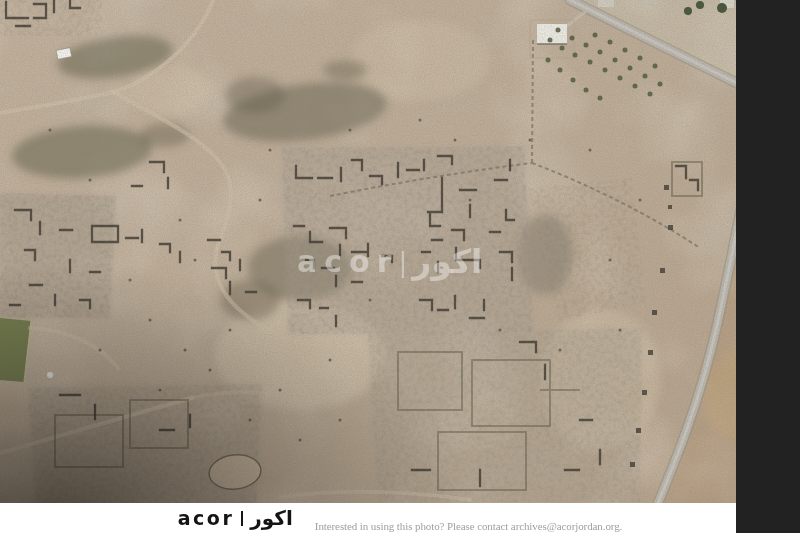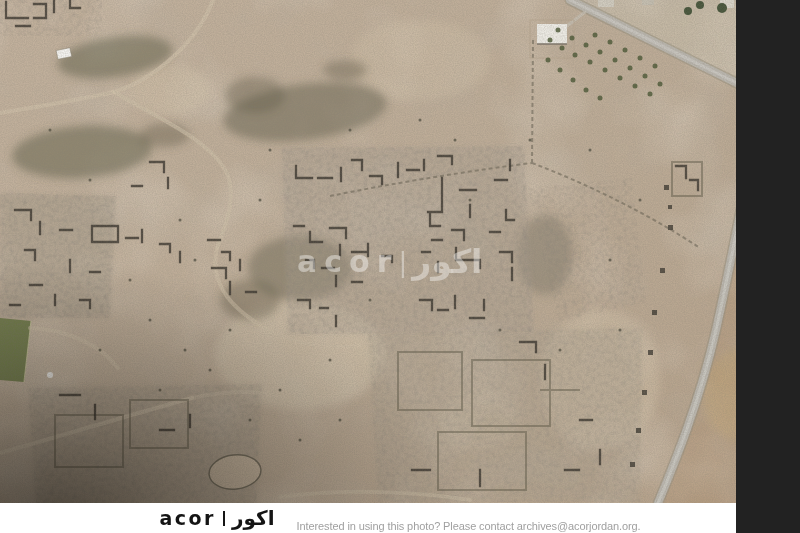--- a/index.html
+++ b/index.html
@@ -27,21 +27,21 @@
   .footer{
     position:absolute;left:0;top:503px;width:800px;height:30px;
     background:#ffffff;
     display:flex;align-items:center;justify-content:center;gap:22px;
   }
   .brand{display:flex;align-items:center;color:#141414;}
   .brand .logo-latin{font-size:19px;font-weight:bold;letter-spacing:2.5px;line-height:1;}
   .brand .logo-sep{display:inline-block;width:0;height:15px;border-left:2px solid #141414;margin:0 7px;}
   .brand .logo-arabic{font-size:20px;font-weight:bold;letter-spacing:1px;line-height:1;}
   .footer-msg{
-    font-family:Liberation Sans, sans-serif;
+    font-family:Liberation Serif, serif;
     font-size:11px;color:#a0a0a0;letter-spacing:-0.1px;margin-top:16px;
   }
 </style>
 </head>
 <body>
 
 <div class="frame">
   <div class="photo">
     <svg width="800" height="503" viewBox="0 0 800 503">
       <defs>

